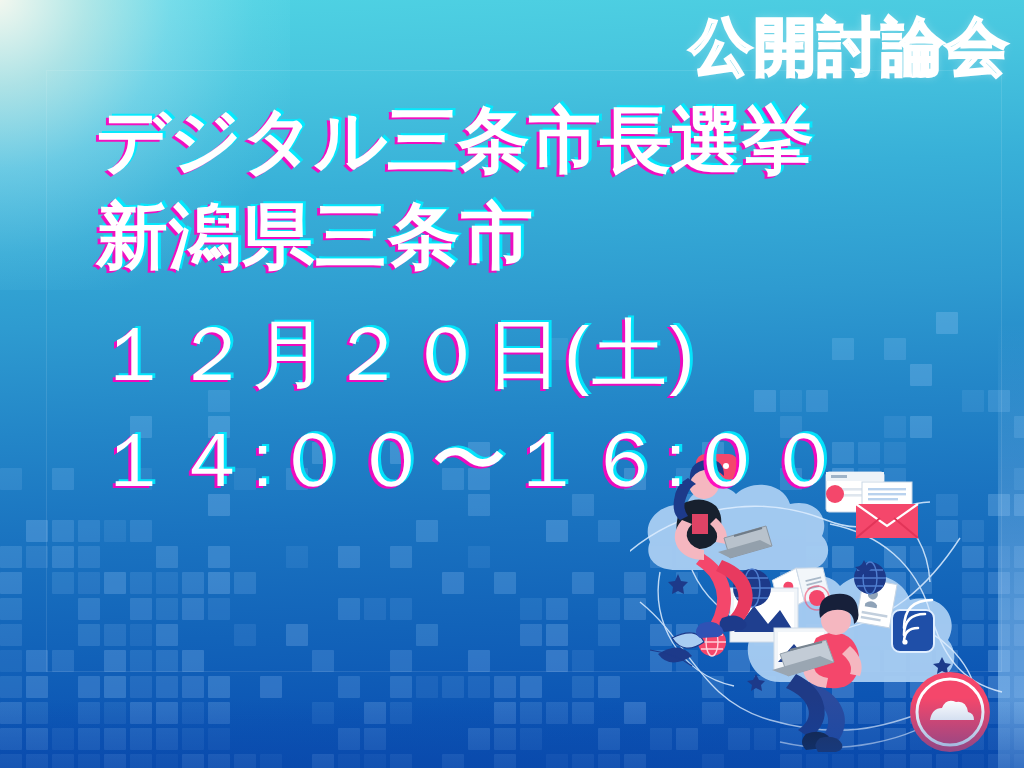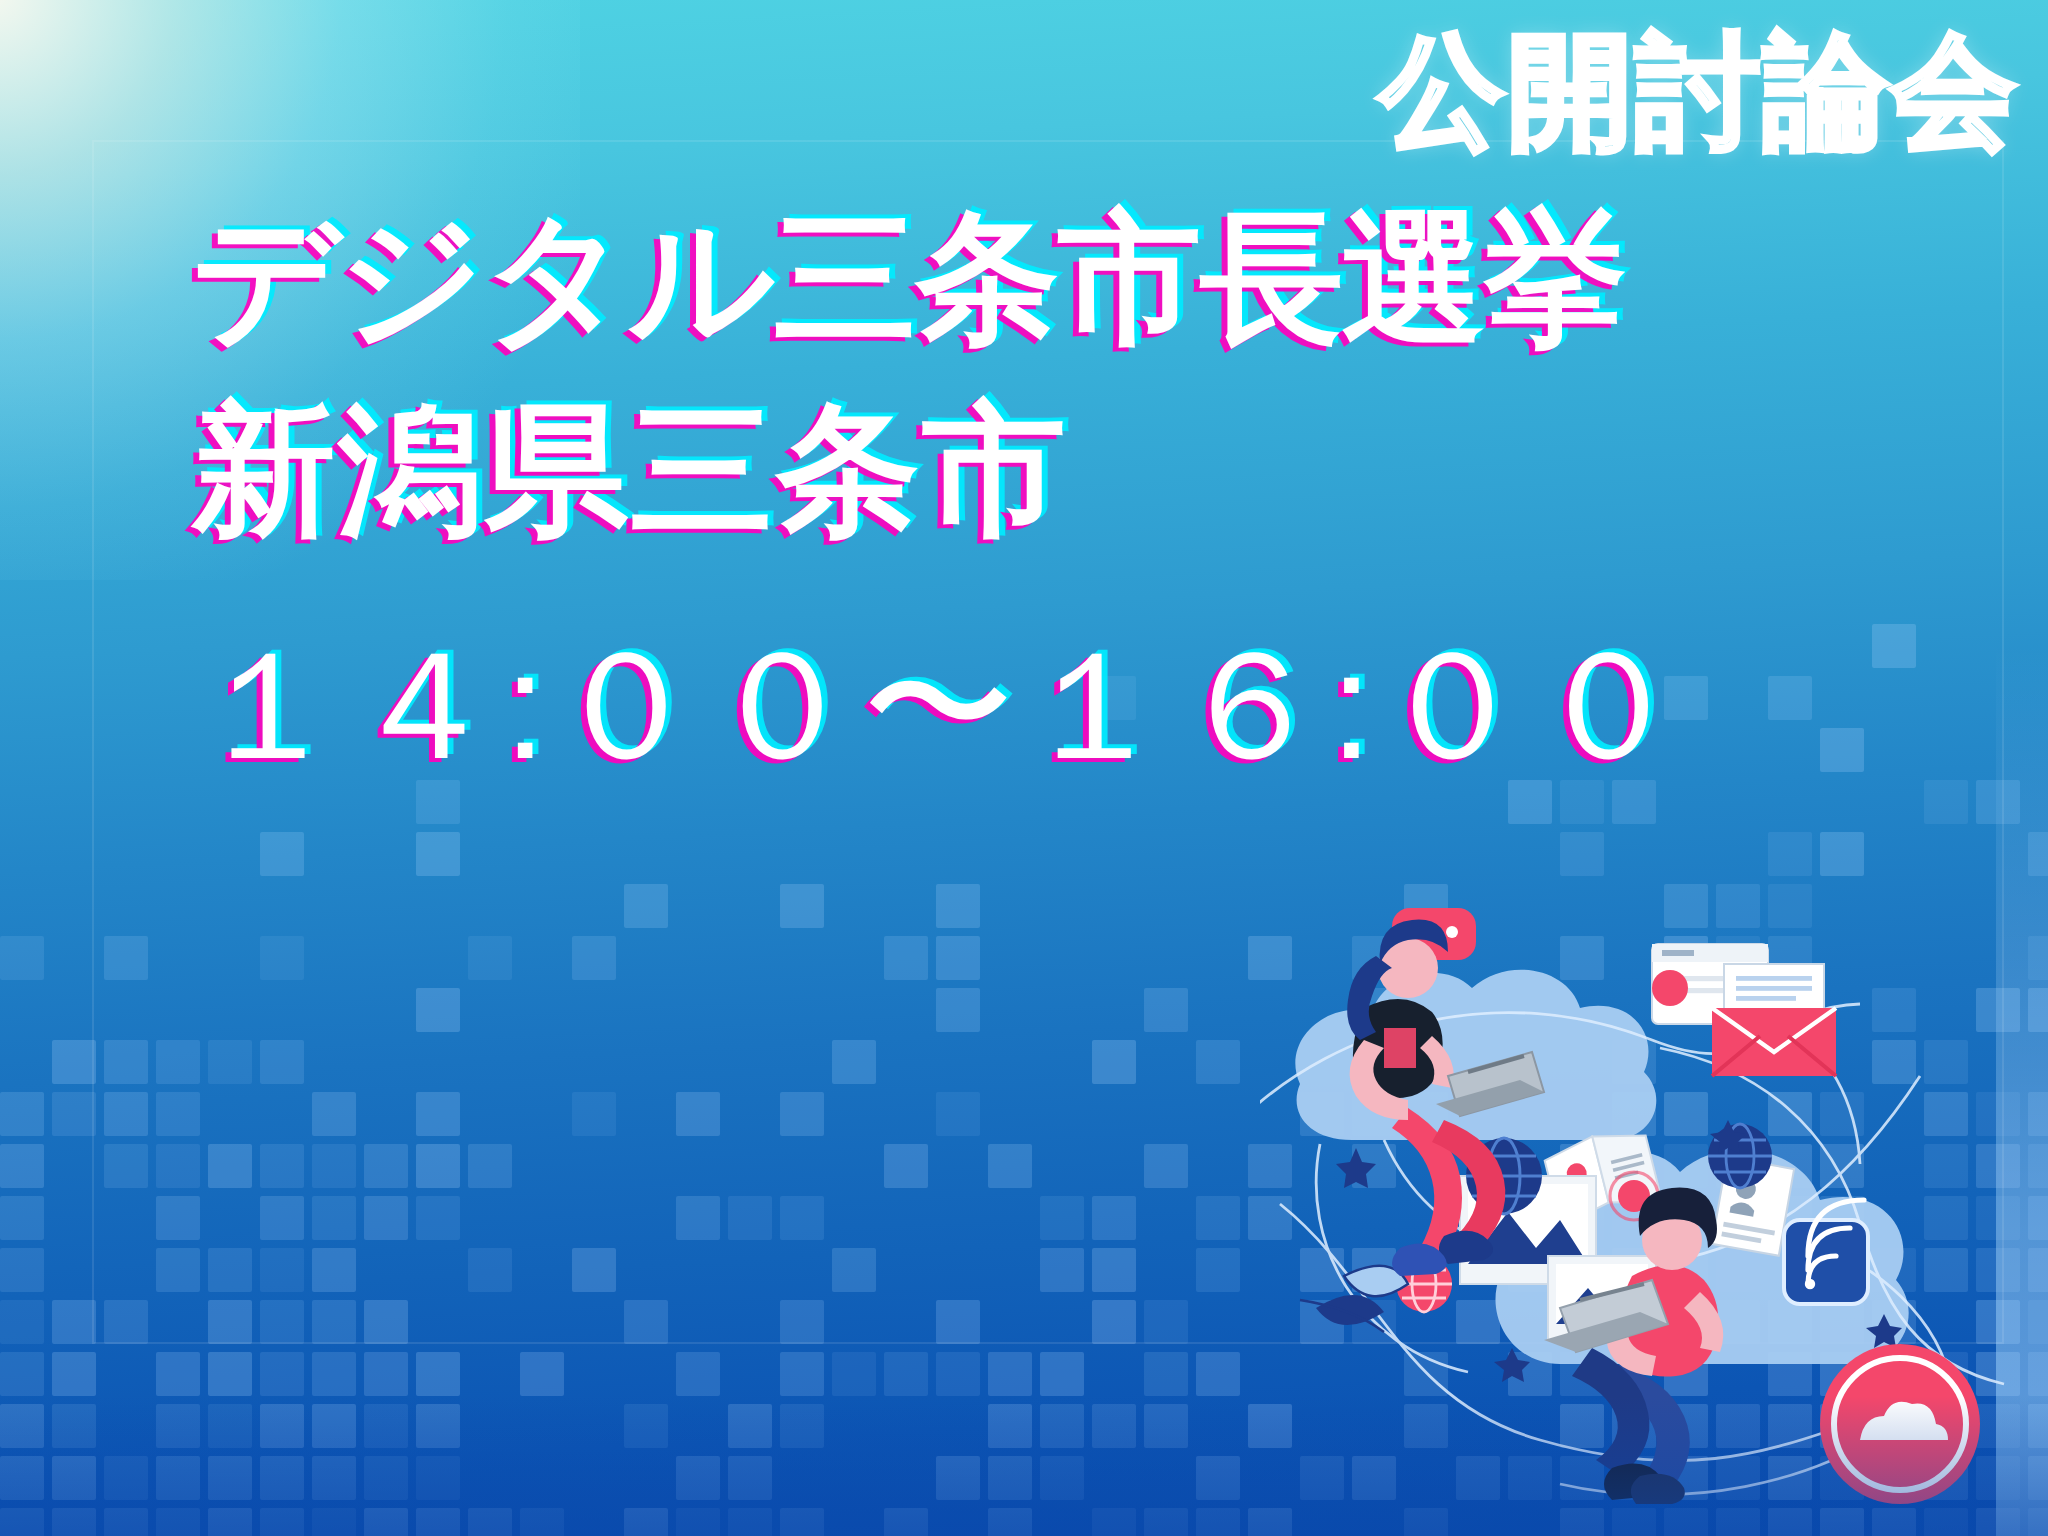--- a/index.html
+++ b/index.html
@@ -603,16 +603,17 @@
     </g>
   </svg>
 
   <div class="bottom-fade"></div>
 
   <div class="muni">公開討論会</div>
 
   <div class="lines">
     <div class="ln ln-title">デジタル三条市長選挙</div>
     <div class="ln ln-sub">新潟県三条市</div>
+    <div class="ln ln-date">１２月２０日(土)</div>
     <div class="ln ln-time">１４:００〜１６:００</div>
   </div>
 
 </div>
 
 </body></html>

